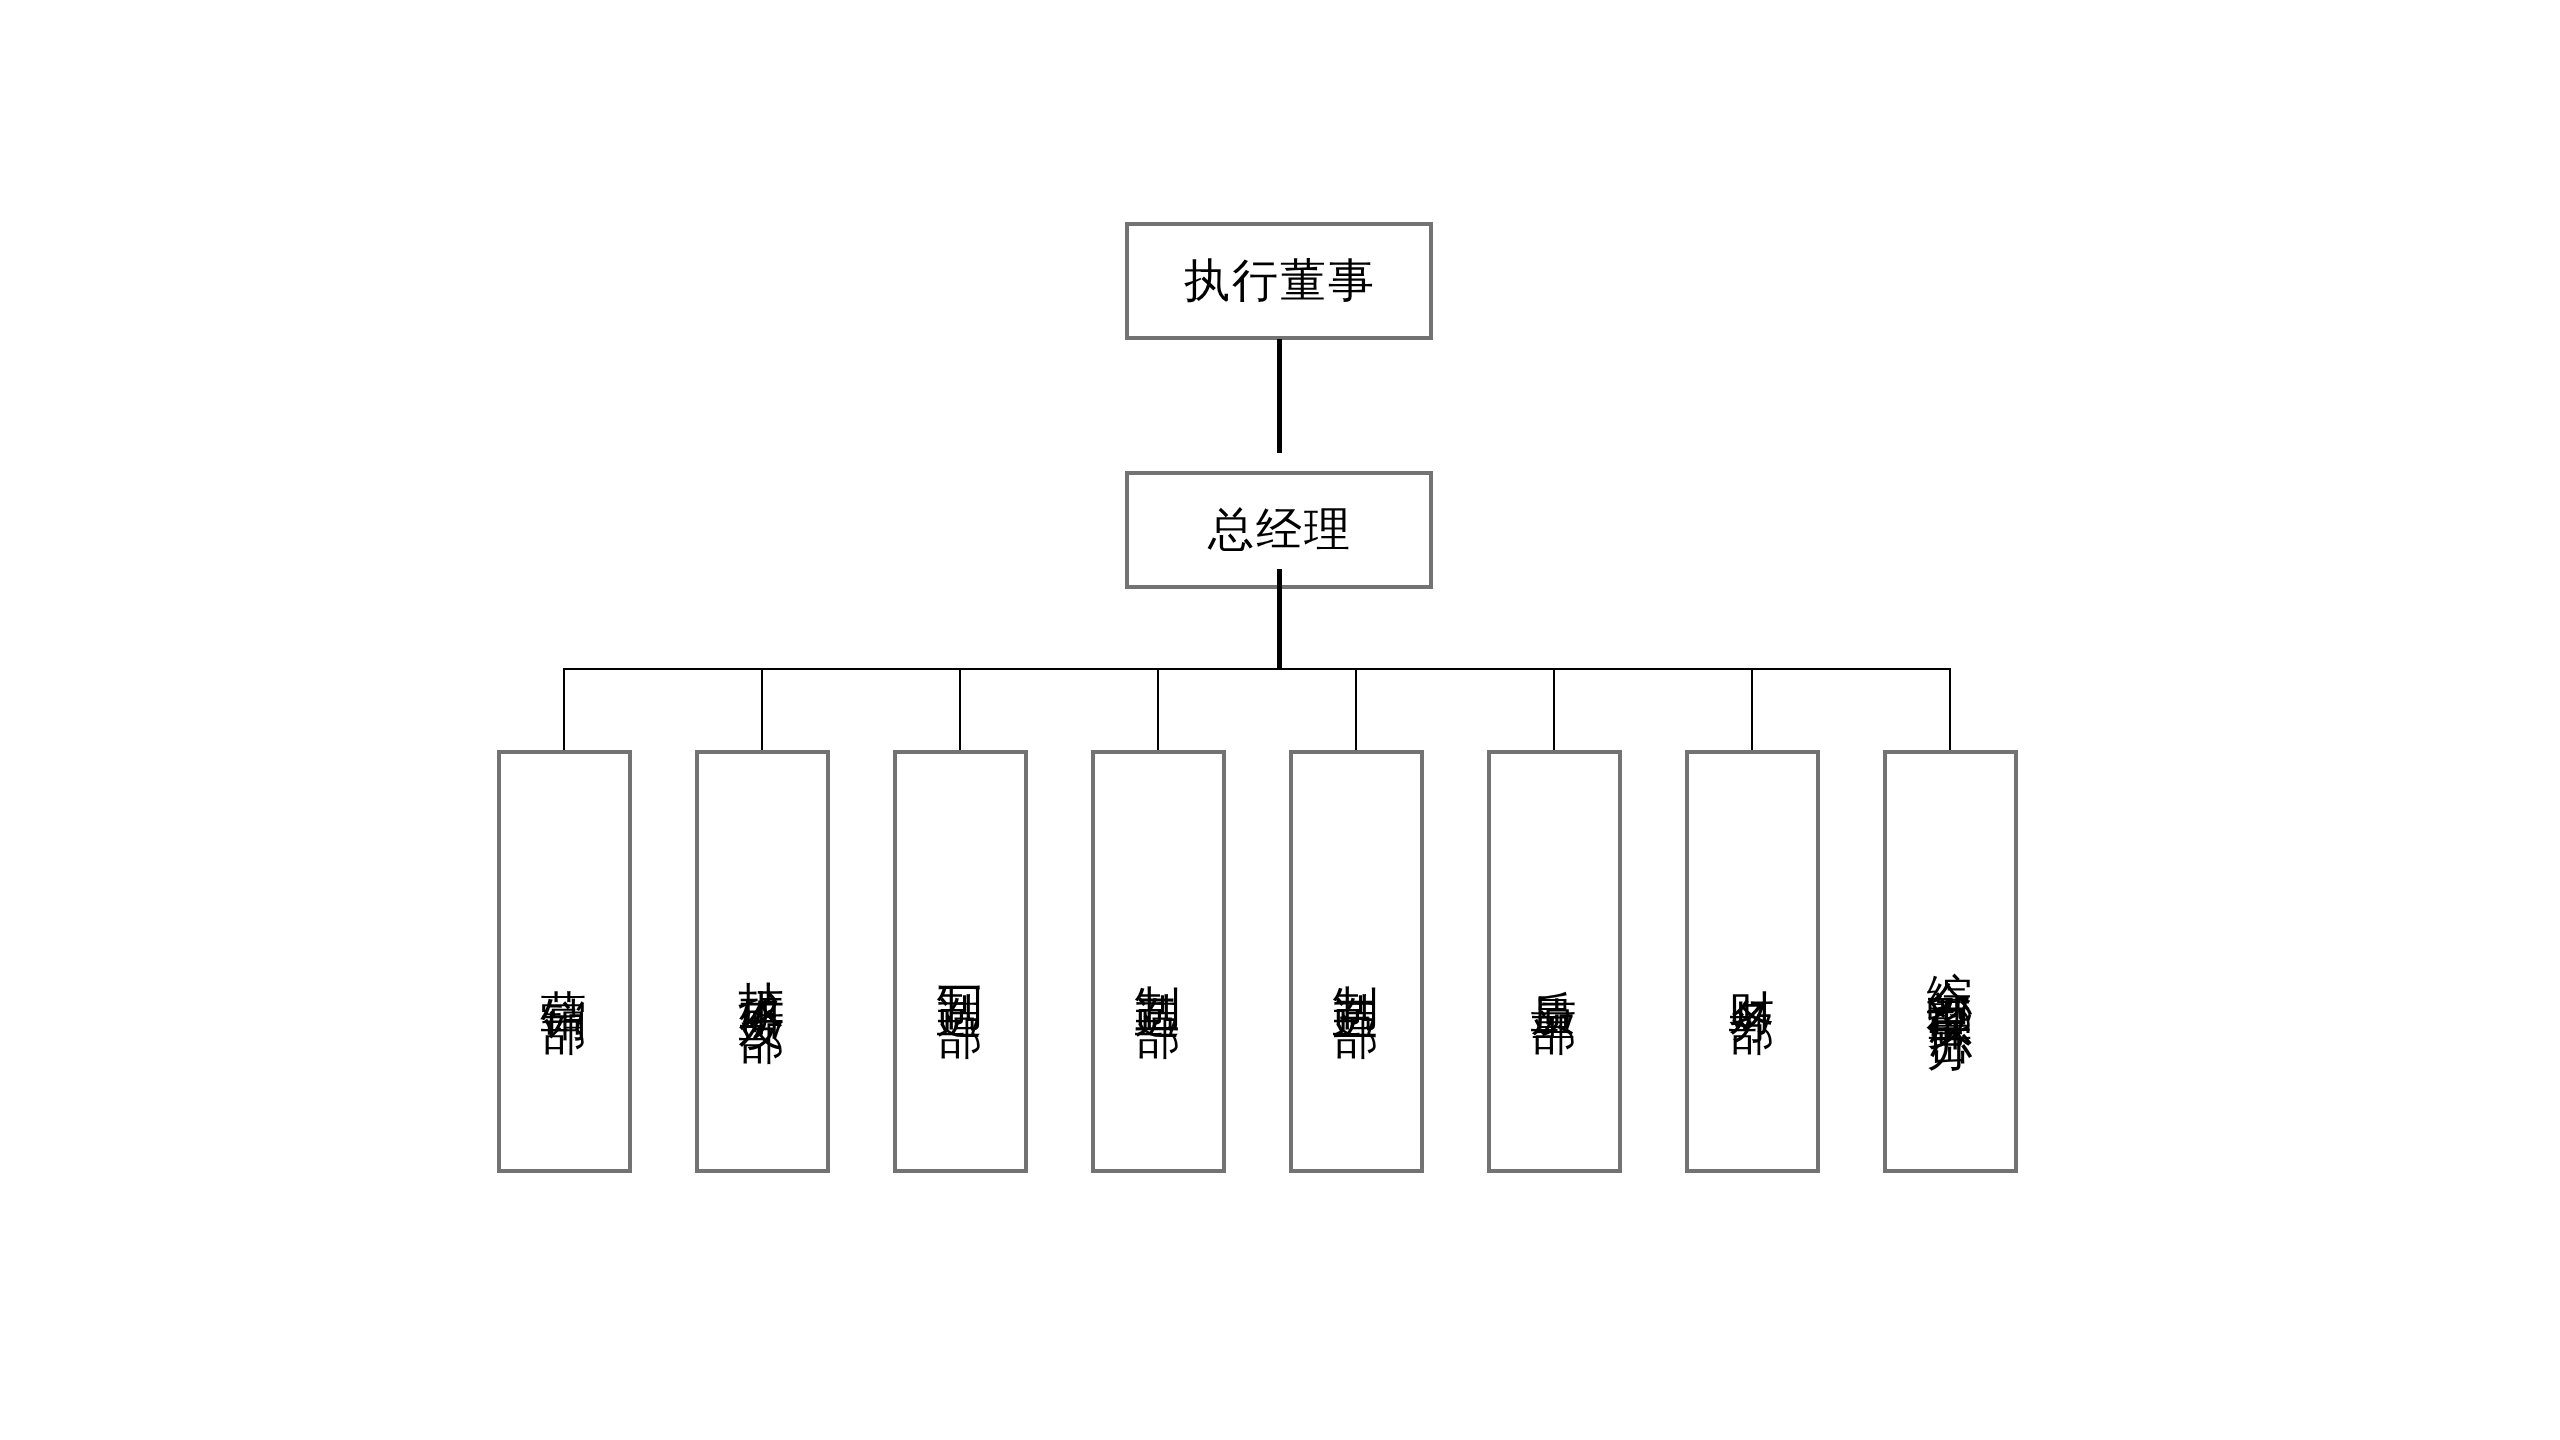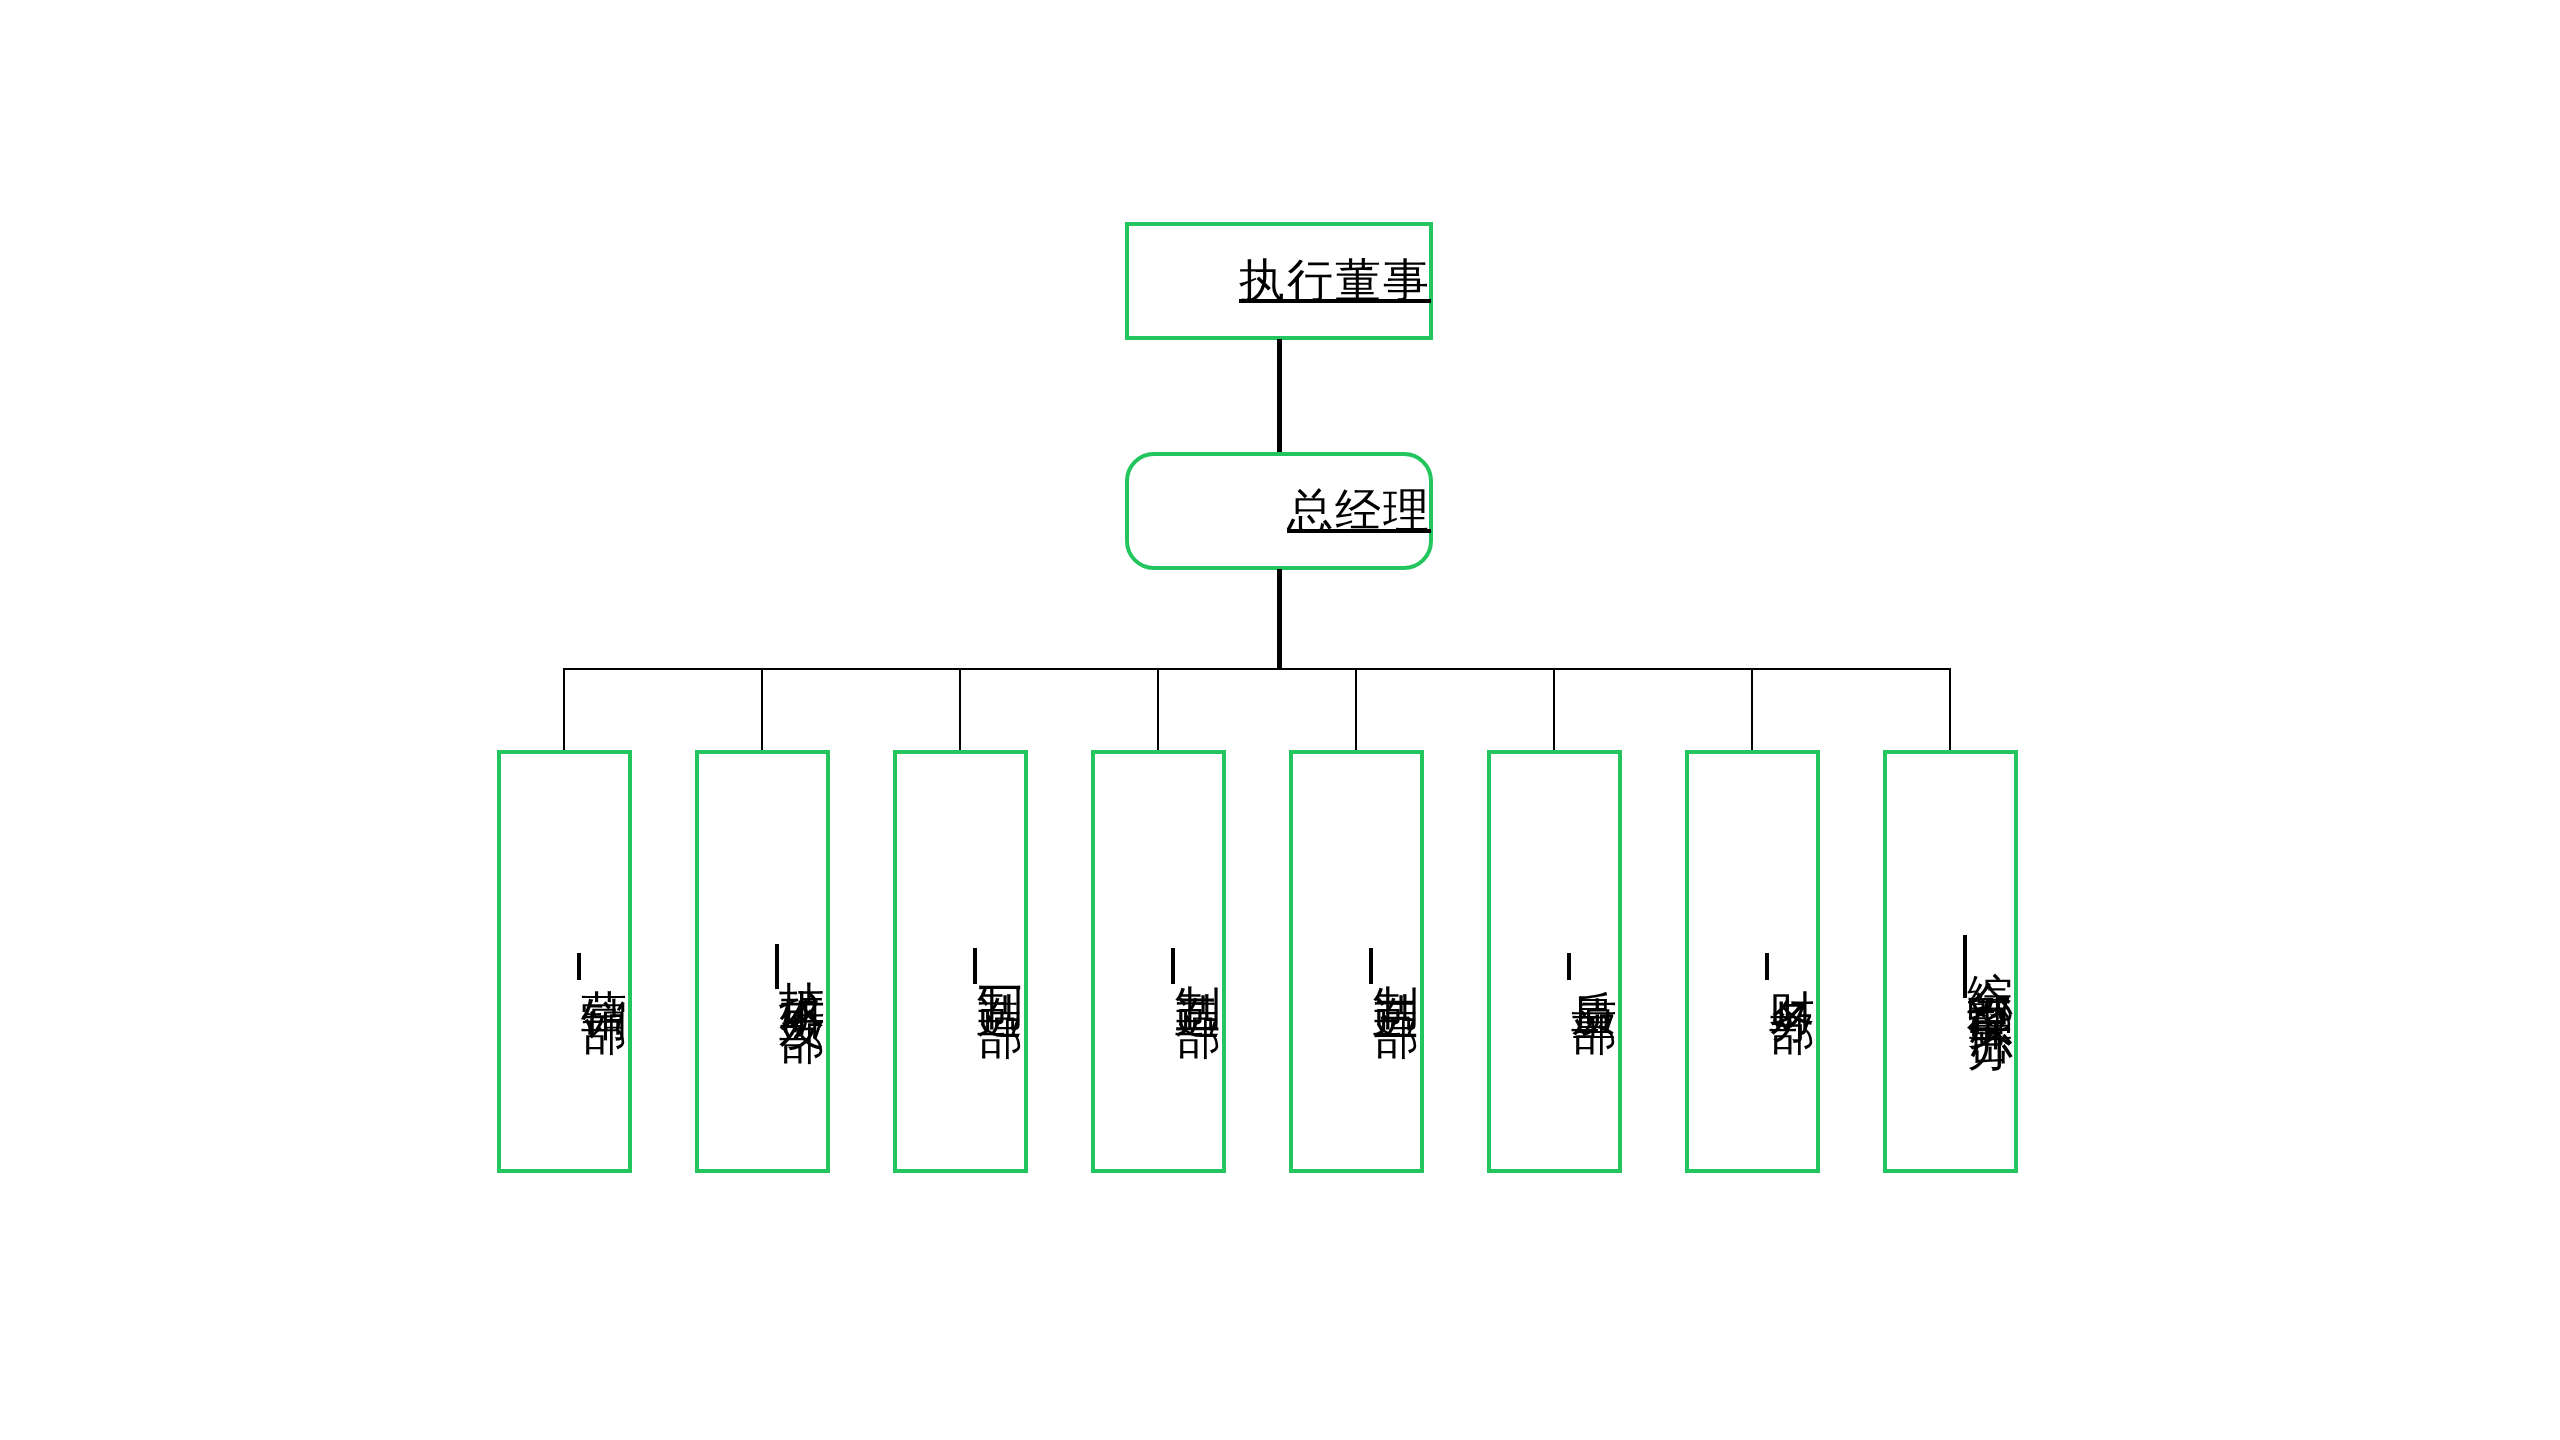--- a/index.html
+++ b/index.html
@@ -14,35 +14,34 @@
     background: #ffffff;
     font-family: "Liberation Sans", "DejaVu Sans", sans-serif;
     color: #000000;
     overflow: hidden;
   }
 
   
   .node {
     position: absolute;
     box-sizing: border-box;
-    border: 4px solid #22c55e;
+    border: 4px solid #737373;
     background: #ffffff;
     display: flex;
     align-items: center;
-    justify-content: flex-end;
-    text-decoration: underline;
+    justify-content: center;
   }
 
   .top-node {
     left: 1125px;
     width: 308px;
     height: 118px;
   }
   .node-executive { top: 222px; }
-  .node-manager   { top: 452px; border-radius: 29px; }
+  .node-manager   { top: 471px; }
 
   .top-node .h-label {
     font-size: 46px;
     letter-spacing: 2px;
     margin-right: -2px; 
     white-space: nowrap;
   }
 
   .dept-node {
     top: 750px;

